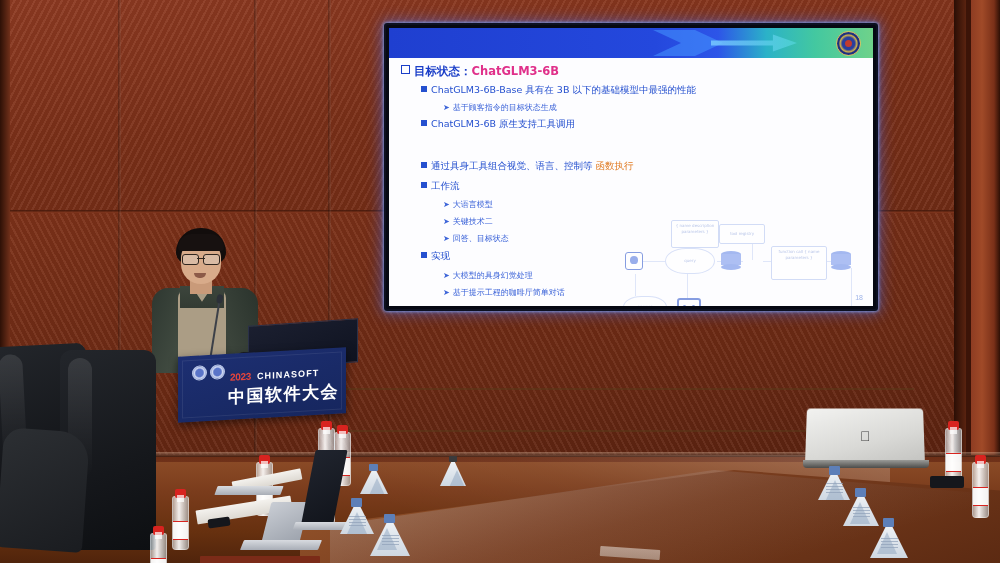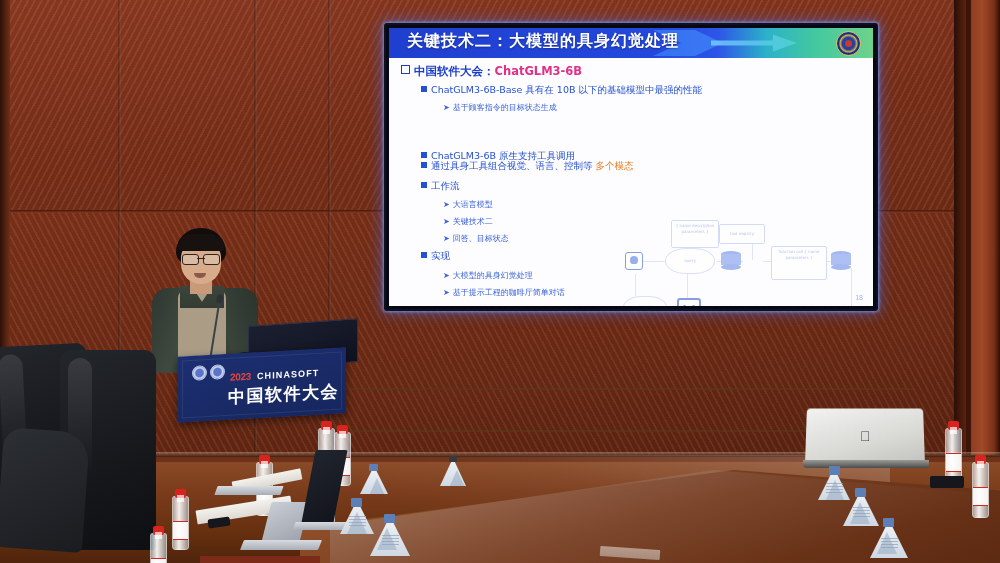--- a/index.html
+++ b/index.html
@@ -209,45 +209,44 @@
 
   <div class="tv">
     <div class="tv-bezel"></div>
   </div>
 
   <div class="slide">
 
     <div class="slide-header">
       <div class="hdr-wave2"></div>
       <div class="hdr-wave"></div>
-      <div class="hdr-title">关键技术二：大模型的具身幻觉处理</div>
       <div class="hdr-logo"></div>
     </div>
 
     <div class="slide-body">
 
       <div class="ln lvl1" style="left:12px;top:6px;">
-        <span class="bx"></span><span>中国软件大会：</span><span class="accent-pink">ChatGLM3-6B</span>
+        <span class="bx"></span><span>目标状态：</span><span class="accent-pink">ChatGLM3-6B</span>
       </div>
 
       <div class="ln lvl2" style="left:32px;top:26px;">
-        <span class="bxf"></span><span>ChatGLM3-6B-Base 具有在 10B 以下的基础模型中最强的性能</span>
+        <span class="bxf"></span><span>ChatGLM3-6B-Base 具有在 3B 以下的基础模型中最强的性能</span>
       </div>
 
       <div class="ln lvl3" style="left:54px;top:44px;">
         <span class="arw">➤</span><span>基于顾客指令的目标状态生成</span>
       </div>
 
-      <div class="ln lvl2" style="left:32px;top:60px;margin-top:32px;">
+      <div class="ln lvl2" style="left:32px;top:60px;">
         <span class="bxf"></span><span>ChatGLM3-6B 原生支持工具调用</span>
       </div>
 
 
       <div class="ln lvl2" style="left:32px;top:102px;">
-        <span class="bxf"></span><span>通过具身工具组合视觉、语言、控制等 </span><span class="accent-orange">多个模态</span>
+        <span class="bxf"></span><span>通过具身工具组合视觉、语言、控制等 </span><span class="accent-orange">函数执行</span>
       </div>
 
       <div class="ln lvl2" style="left:32px;top:122px;">
         <span class="bxf"></span><span>工作流</span>
       </div>
 
       <div class="ln lvl3" style="left:54px;top:141px;">
         <span class="arw">➤</span><span>大语言模型</span>
       </div>
       <div class="ln lvl3" style="left:54px;top:158px;">

